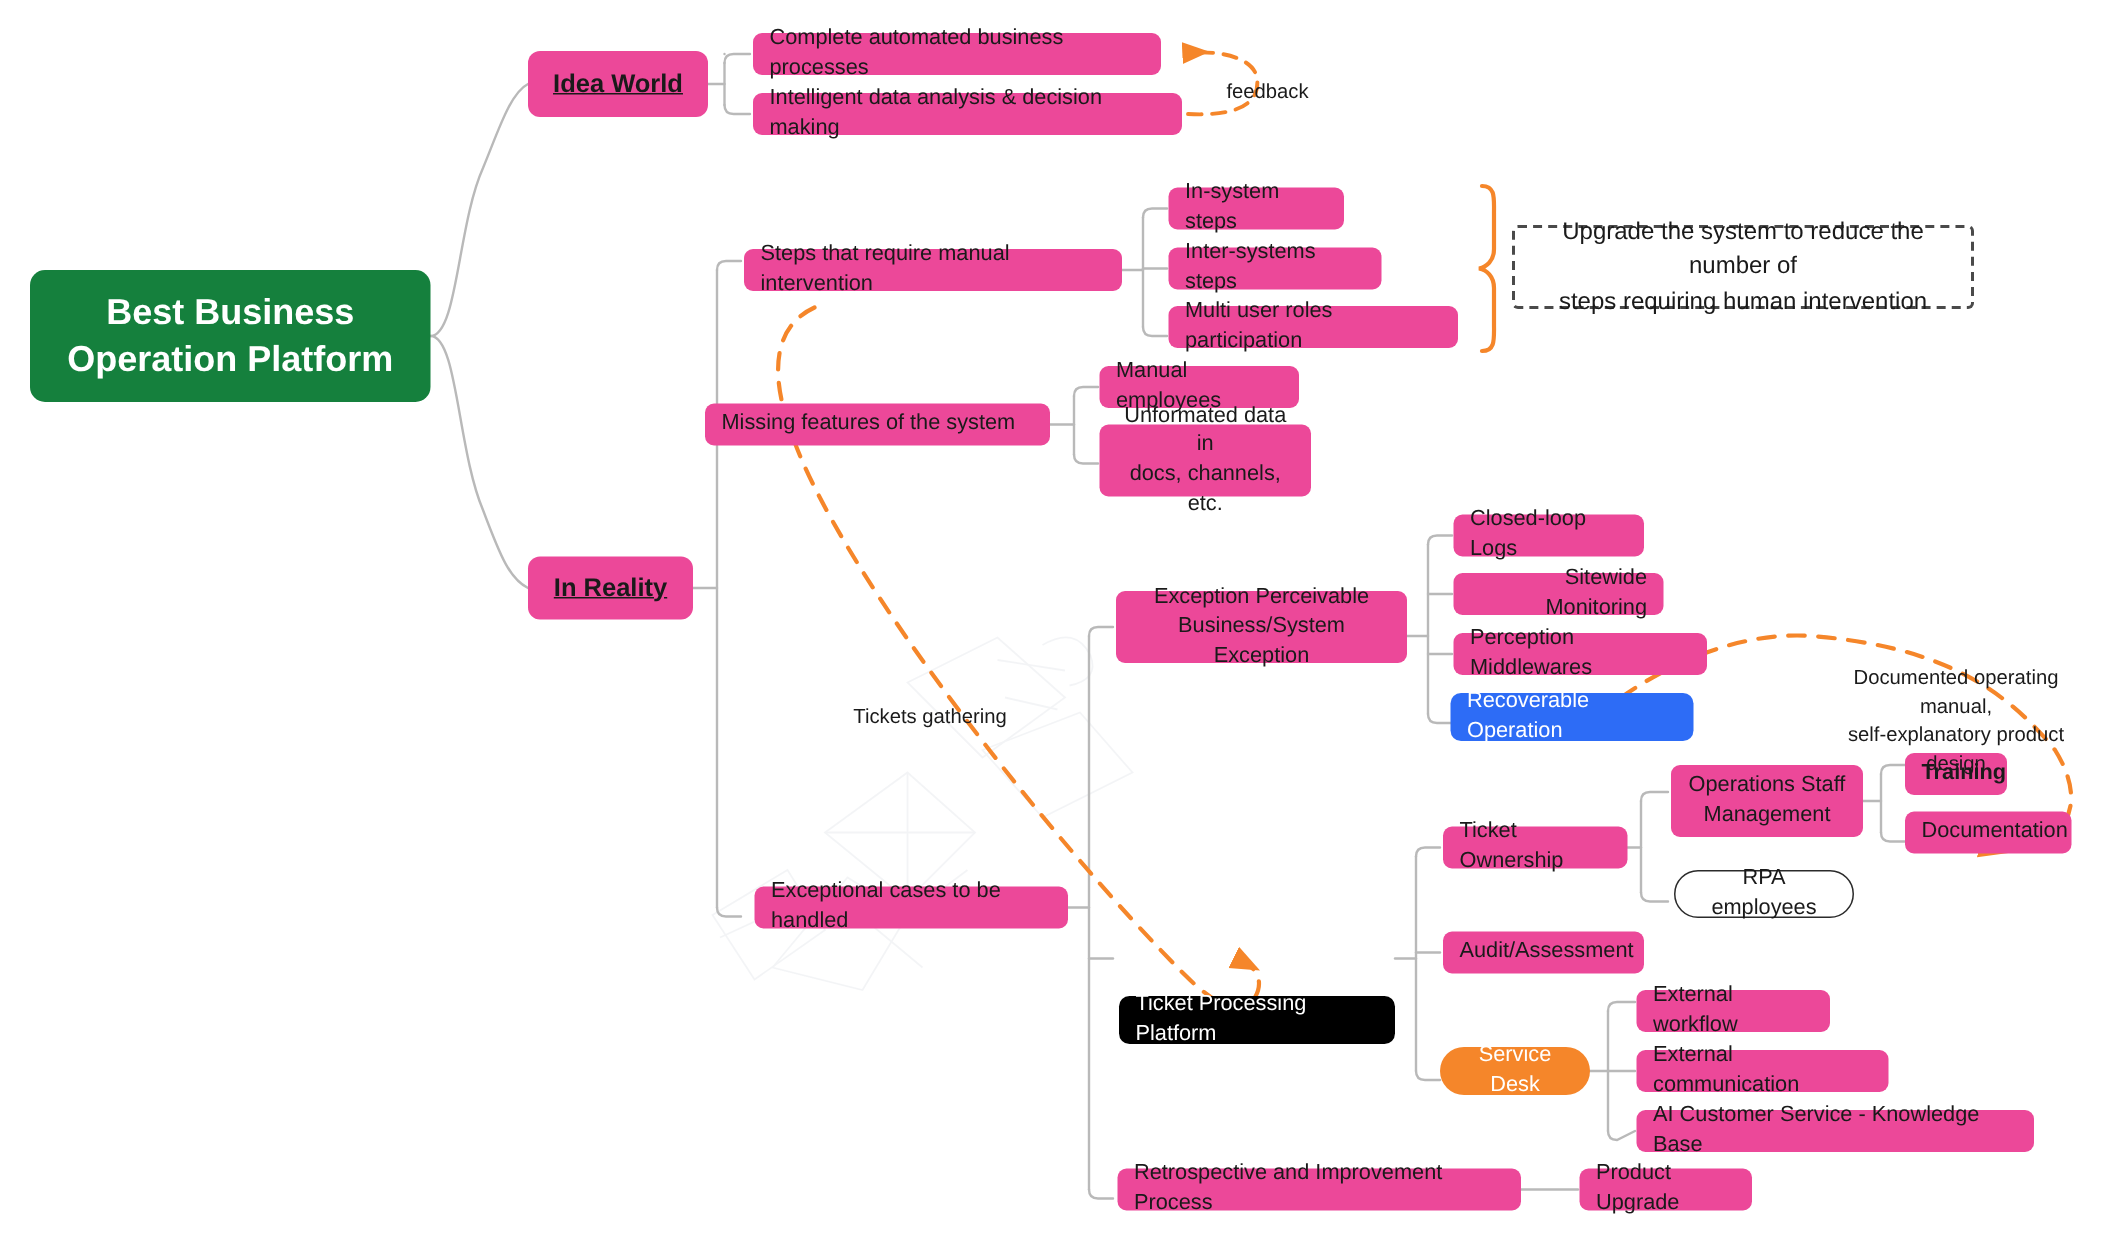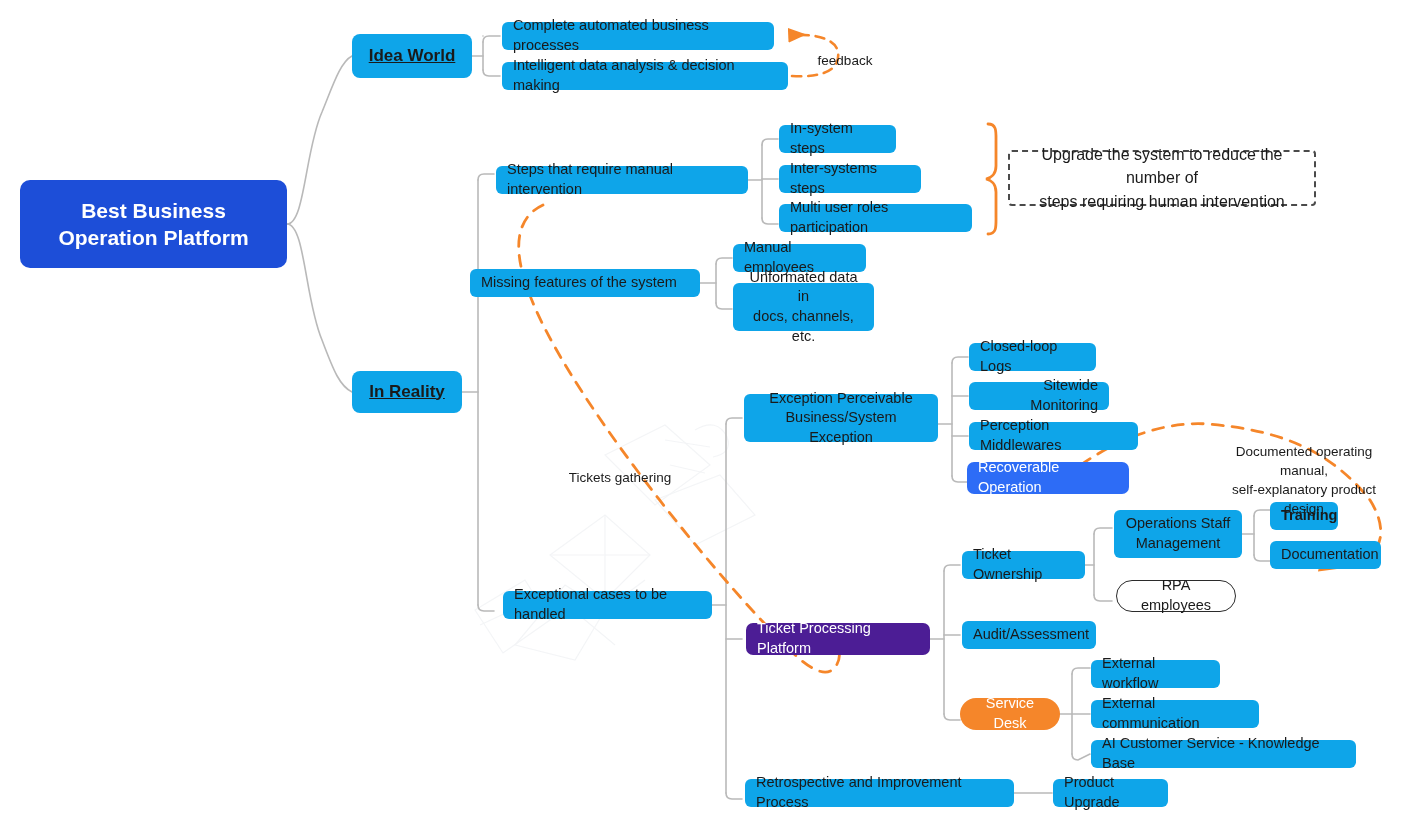--- a/index.html
+++ b/index.html
@@ -27,50 +27,51 @@
     pointer-events: none;
   }
   .node {
     position: absolute;
     box-sizing: border-box;
     display: flex;
     align-items: center;
     justify-content: center;
     text-align: center;
     border-radius: 6px;
-    background: #0ea5e9;
+    background: #ec4899;
     color: #1a1a1a;
     font-size: 14.5px;
     line-height: 1.35;
     padding: 6px 11px;
     white-space: pre-line;
   }
   .node.root {
-    background: #1d4ed8;
+    background: #15803d;
     color: #ffffff;
     font-weight: bold;
-    font-size: 21px;
+    font-size: 24px;
     border-radius: 10px;
     line-height: 1.3;
   }
   .node.branch {
     font-weight: bold;
     font-size: 17px;
     border-radius: 8px;
     text-decoration: underline;
   }
   .node.blue {
     background: #2d6cf6;
     color: #ffffff;
     border-radius: 7px;
   }
   .node.green {
-    background: #4c1d95;
+    background: #000000;
     color: #ffffff;
     border-radius: 7px;
+    margin-top: 41px;
   }
   .node.orange {
     background: #f5862a;
     color: #ffffff;
     border-radius: 16px;
   }
   .node.outline-pill {
     background: #ffffff;
     border: 1.6px solid #2b2b2b;
     border-radius: 18px;

